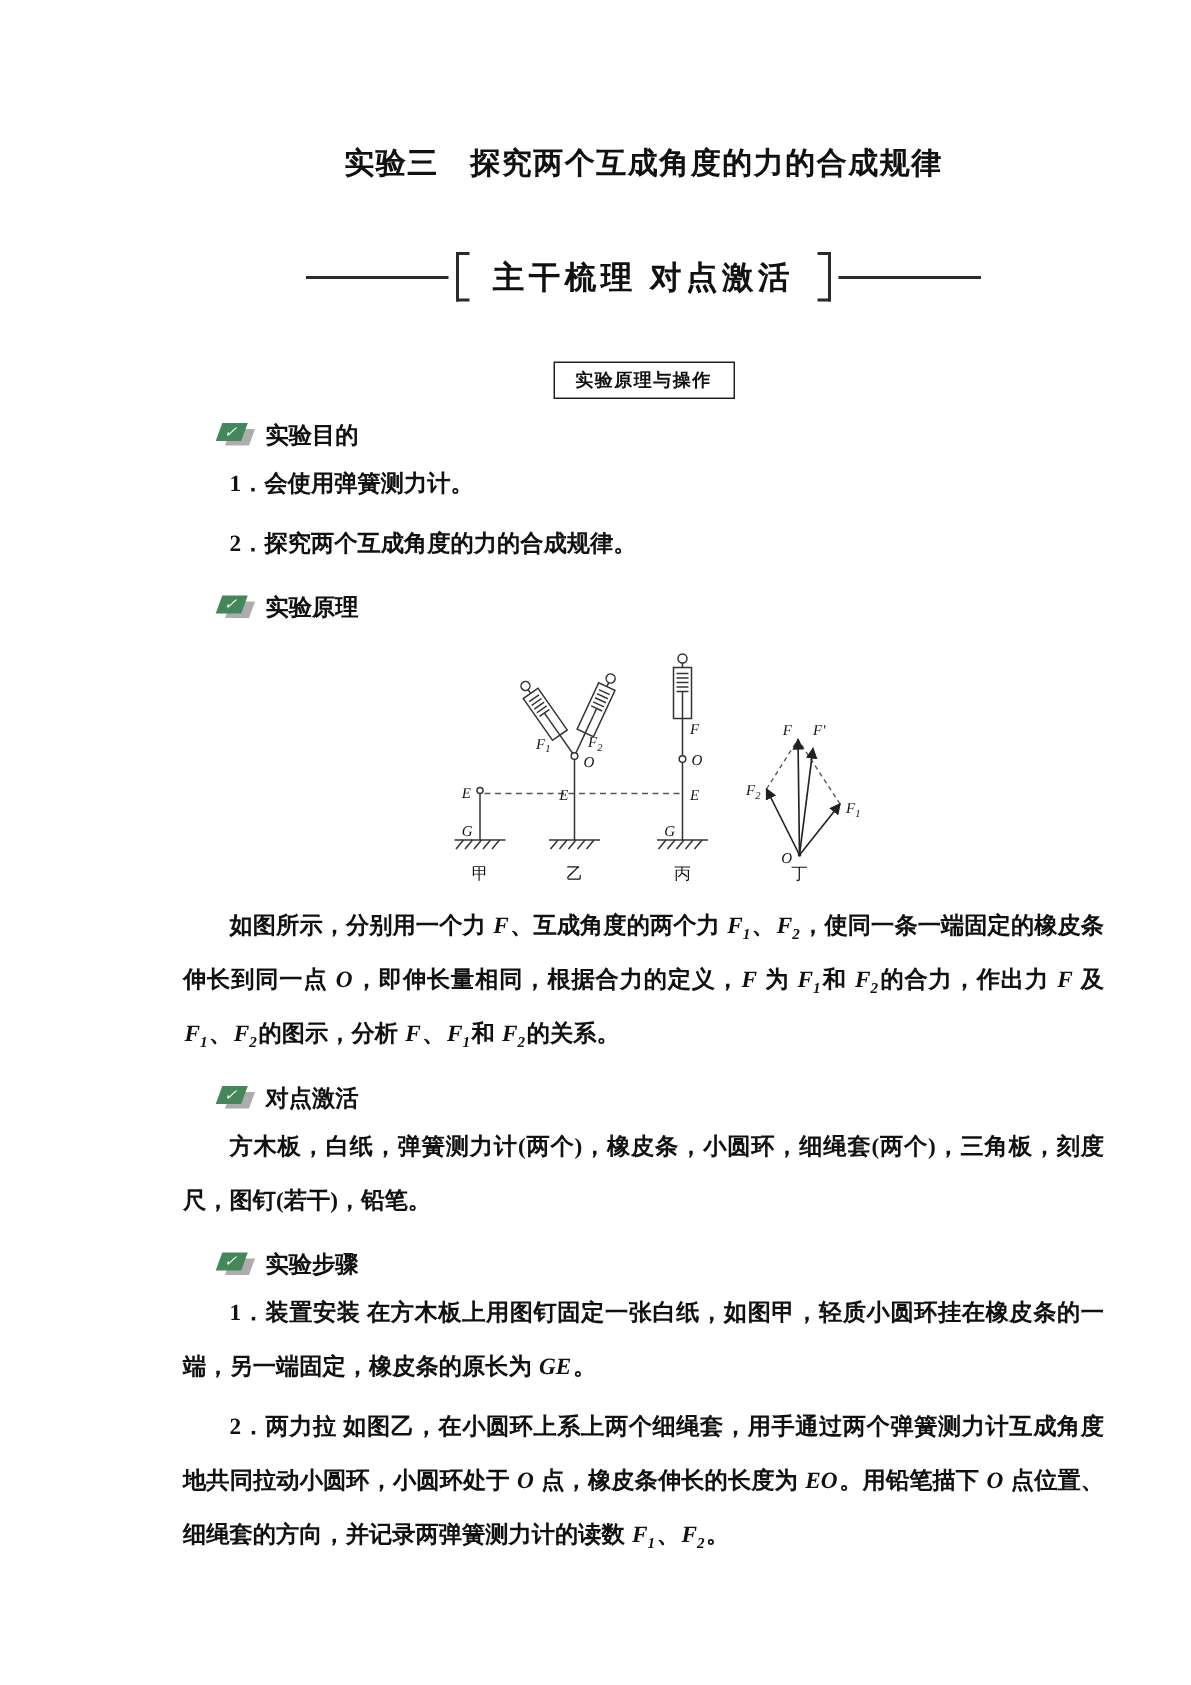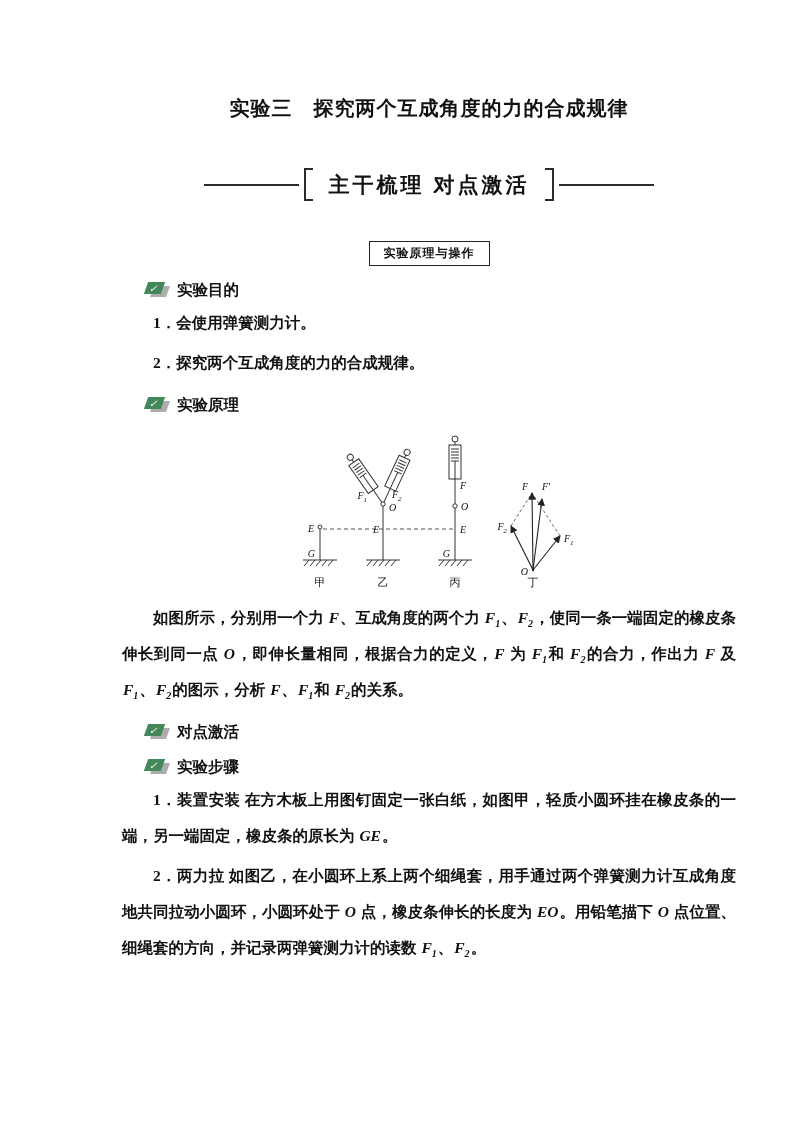--- a/index.html
+++ b/index.html
@@ -173,20 +173,21 @@
 
   <p class="body-text">如图所示，分别用一个力 <i class="var">F</i>、互成角度的两个力 <i class="var">F<sub>1</sub></i>、<i class="var">F<sub>2</sub></i>，使同一条一端固定的橡皮条伸长到同一点 <i class="var">O</i>，即伸长量相同，根据合力的定义，<i class="var">F</i> 为 <i class="var">F<sub>1</sub></i>和 <i class="var">F<sub>2</sub></i>的合力，作出力 <i class="var">F</i> 及 <i class="var">F<sub>1</sub></i>、<i class="var">F<sub>2</sub></i>的图示，分析 <i class="var">F</i>、<i class="var">F<sub>1</sub></i>和 <i class="var">F<sub>2</sub></i>的关系。</p>
 
   <div class="sec-head">
     <span class="check-icon">
       <span class="ci-back"></span>
       <span class="ci-front">✓</span>
     </span>
     <span class="sec-head-text">对点激活</span>
   </div>
+  <p class="body-text">方木板，白纸，弹簧测力计(两个)，橡皮条，小圆环，细绳套(两个)，三角板，刻度尺，图钉(若干)，铅笔。</p>
 
   <div class="sec-head">
     <span class="check-icon">
       <span class="ci-back"></span>
       <span class="ci-front">✓</span>
     </span>
     <span class="sec-head-text">实验步骤</span>
   </div>
   <p class="body-text">1．装置安装 在方木板上用图钉固定一张白纸，如图甲，轻质小圆环挂在橡皮条的一端，另一端固定，橡皮条的原长为 <i class="var">GE</i>。</p>
   <p class="body-text">2．两力拉 如图乙，在小圆环上系上两个细绳套，用手通过两个弹簧测力计互成角度地共同拉动小圆环，小圆环处于 <i class="var">O</i> 点，橡皮条伸长的长度为 <i class="var">EO</i>。用铅笔描下 <i class="var">O</i> 点位置、细绳套的方向，并记录两弹簧测力计的读数 <i class="var">F<sub>1</sub></i>、<i class="var">F<sub>2</sub></i>。</p>

